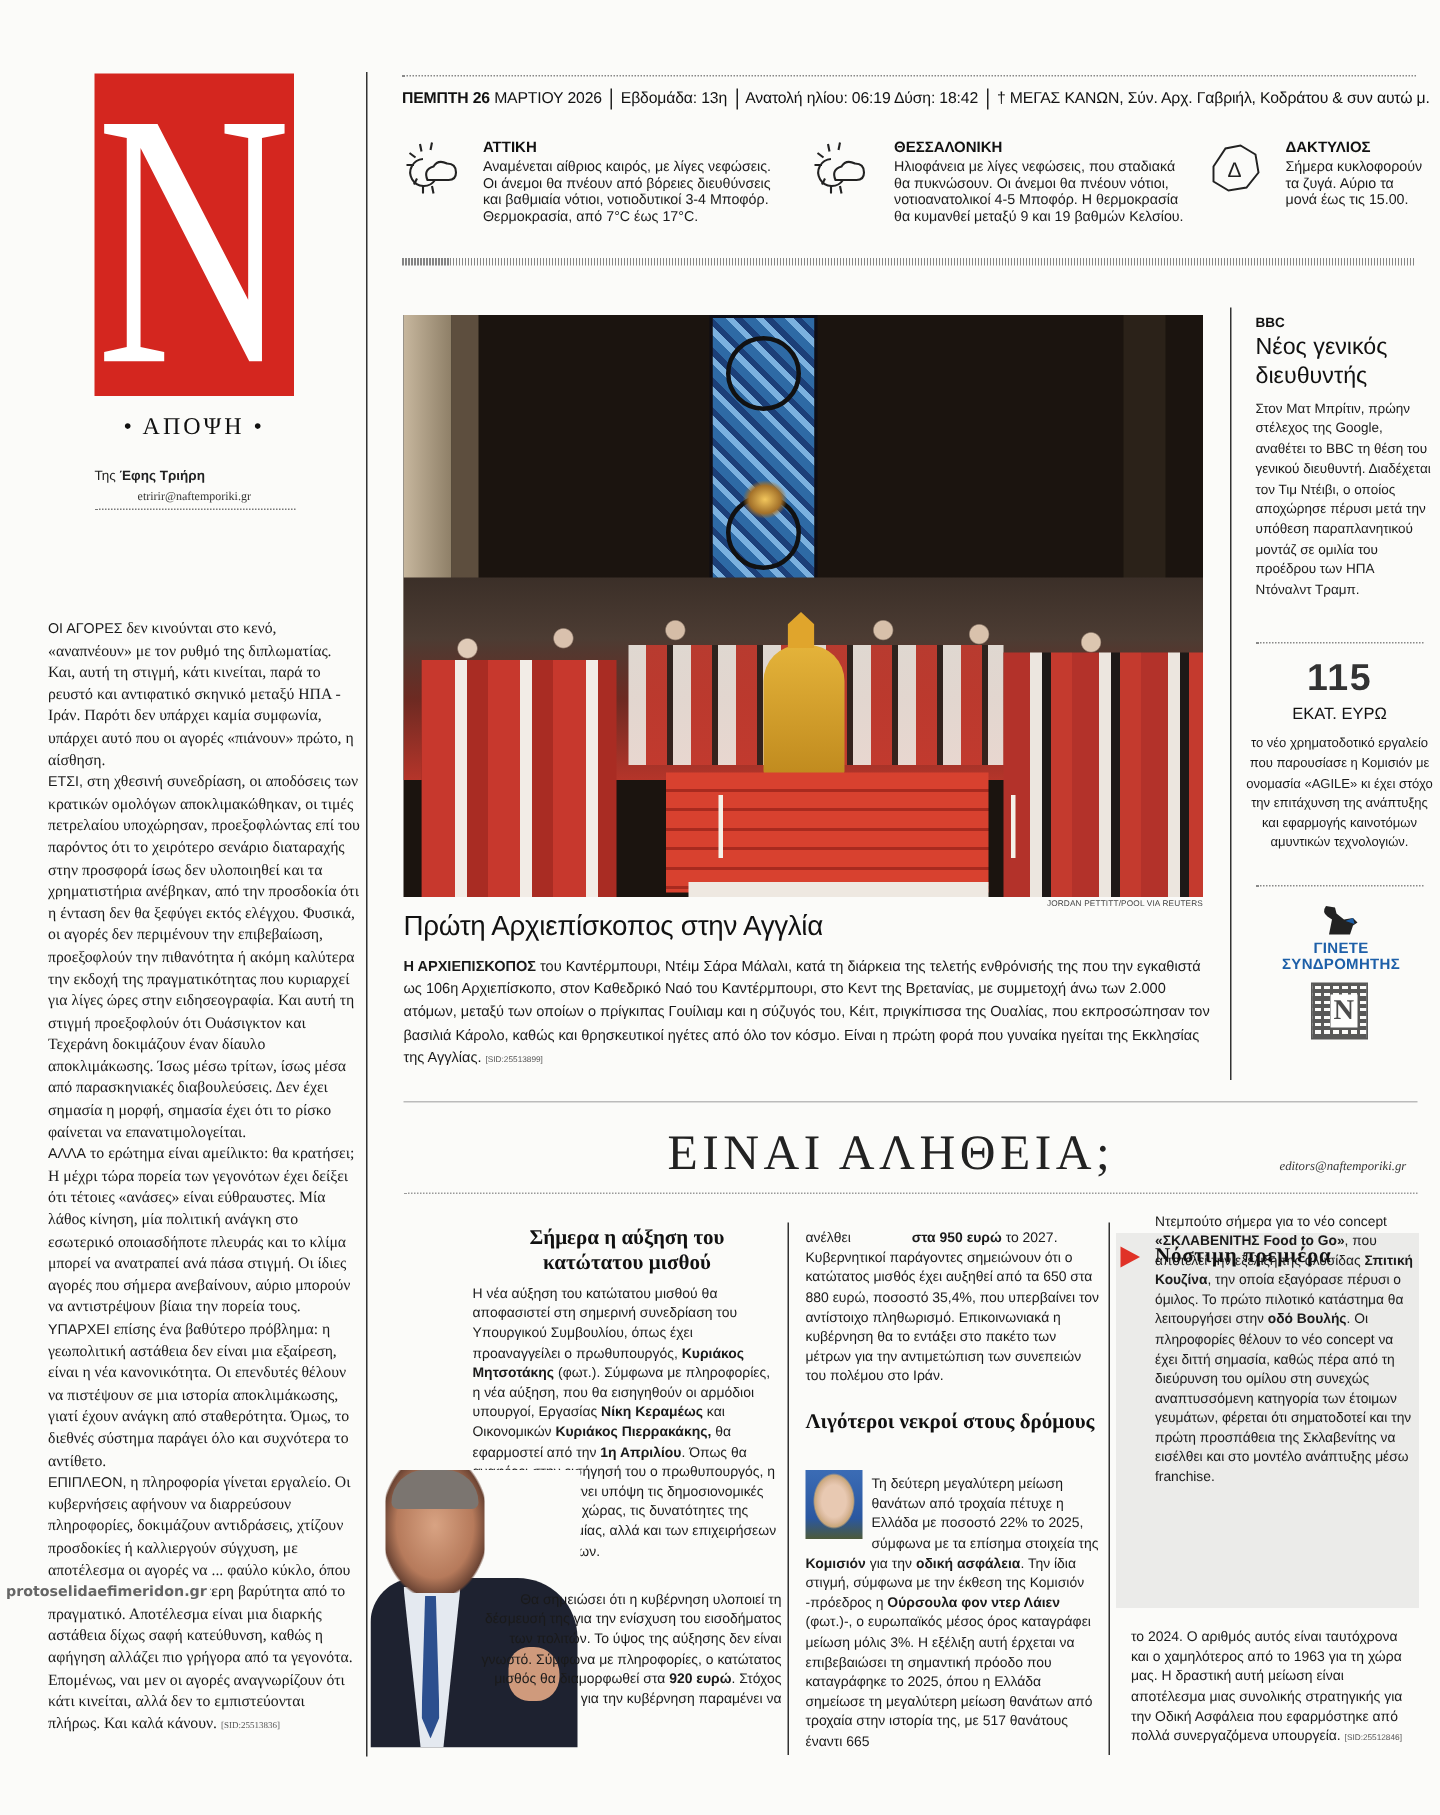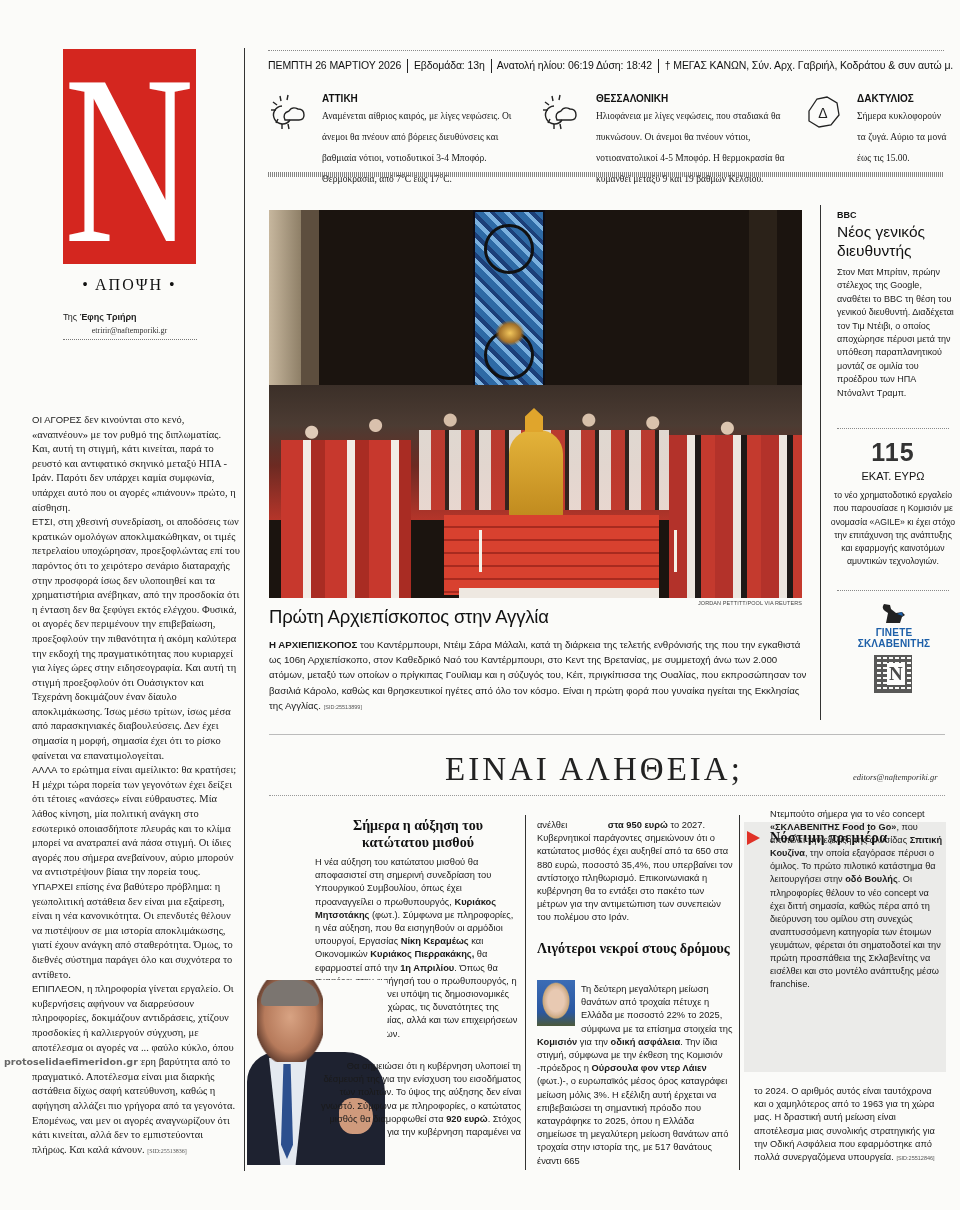--- a/index.html
+++ b/index.html
@@ -19,26 +19,26 @@
   .op-body { position: absolute; left: 32px; top: 413px; width: 208px; font-family: "Liberation Serif", serif; font-size: 10.5px; line-height: 14.6px; color: #1a1a1a; text-align: left; }
   .op-body p { margin: 0; }
   .op-body .lead { font-family: "Liberation Sans", sans-serif; font-weight: normal; font-size: 9.5px; }
   .op-body .sid { font-size: 6px; color: #555; }
   .col-divider-left { position: absolute; left: 244px; top: 48px; width: 1px; height: 1123px; background: #333; }
   .watermark { position: absolute; left: 4px; top: 1056px; font-family: "DejaVu Sans", sans-serif; font-size: 9.5px; font-weight: bold; color: #666; background: #fbfbf9; padding-right: 2px; }
 
   
   .top-rule { position: absolute; left: 268px; top: 50px; width: 676px; border-top: 1px dotted #888; }
   .date-bar { position: absolute; left: 268px; top: 59px; width: 680px; font-size: 10.5px; color: #111; white-space: nowrap; letter-spacing: -0.1px; }
-  .date-bar b { font-weight: normal; }
+  .date-bar b { font-weight: bold; }
   .date-bar .sep { display: inline-block; width: 1px; height: 14px; background: #222; vertical-align: middle; margin: 0 3px; }
   .weather { position: absolute; top: 93px; }
   .w-icon { position: absolute; top: 0; width: 40px; height: 40px; }
   .w-title { position: absolute; font-weight: bold; font-size: 10px; color: #111; }
-  .w-text { position: absolute; font-size: 9.5px; line-height: 21px; color: #1a1a1a; font-family: Liberation Serif, serif; }
+  .w-text { position: absolute; font-size: 9.5px; line-height: 11px; color: #1a1a1a; }
   .hatched-rule { position: absolute; left: 268px; top: 172px; width: 676px; height: 5px; background: repeating-linear-gradient(90deg, #666 0 1px, transparent 1px 2px); opacity: 0.8; }
 
   
   .photo { position: absolute; left: 269px; top: 210px; width: 533px; height: 388px; overflow: hidden; background: #1b140f; }
   .photo .pillar-l { position: absolute; left: 0; top: 0; width: 32px; height: 270px; background: linear-gradient(90deg, #c7b79e, #8e7f67); }
   .photo .pillar-l2 { position: absolute; left: 32px; top: 0; width: 18px; height: 250px; background: #5d4e3e; }
   .photo .window { position: absolute; left: 204px; top: 0; width: 72px; height: 182px; background: repeating-linear-gradient(45deg, #2e6aa5 0 6px, #7bb1df 6px 10px, #1c3f78 10px 14px); border: 2px solid #0e0d14; }
   .photo .window-tracery { position: absolute; left: 215px; top: 14px; width: 50px; height: 50px; border: 3px solid #111; border-radius: 50%; }
   .photo .window-tracery2 { position: absolute; left: 215px; top: 120px; width: 50px; height: 50px; border: 3px solid #111; border-radius: 50%; }
   .photo .chandelier { position: absolute; left: 226px; top: 110px; width: 30px; height: 26px; background: radial-gradient(ellipse at center, #f2c65c 0, #a3712a 50%, transparent 70%); }
@@ -230,21 +230,21 @@
 <div class="stat-number">115</div>
 <div class="stat-unit">ΕΚΑΤ. ΕΥΡΩ</div>
 <div class="stat-text">το νέο χρηματοδοτικό εργαλείο που παρουσίασε η Κομισιόν με ονομασία «AGILE» κι έχει στόχο την επιτάχυνση της ανάπτυξης και εφαρμογής καινοτόμων αμυντικών τεχνολογιών.</div>
 <div class="dotted-sep" style="left:837px;top:590px;width:112px"></div>
 <svg class="subscribe-icon" viewBox="0 0 26 24">
   <path d="M4 2 q-3 4 1 7 l3 2 l-2 10 l14 0 l2 -6 l3 -2 l-3 -3 l-6 1 l-5 -4 l-1 -4 z" fill="#222"></path>
   <path d="M17 12 l5 -2 l1 4 z" fill="#1d5fa8"></path>
 </svg>
 <div class="subscribe-label">
   <div>ΓΙΝΕΤΕ</div>
-  <div>ΣΚΛΑΒΕΝΙΤΗΣ</div>
+  <div>ΣΥΝΔΡΟΜΗΤΗΣ</div>
 </div>
 <div class="qr"></div>
 
 <div class="section-rule-top"></div>
 <div class="section-heading">ΕΙΝΑΙ ΑΛΗΘΕΙΑ;</div>
 <div class="section-email">editors@naftemporiki.gr</div>
 <div class="section-rule-bottom"></div>
 <div class="col-divider-a"></div>
 <div class="col-divider-b"></div>
 

